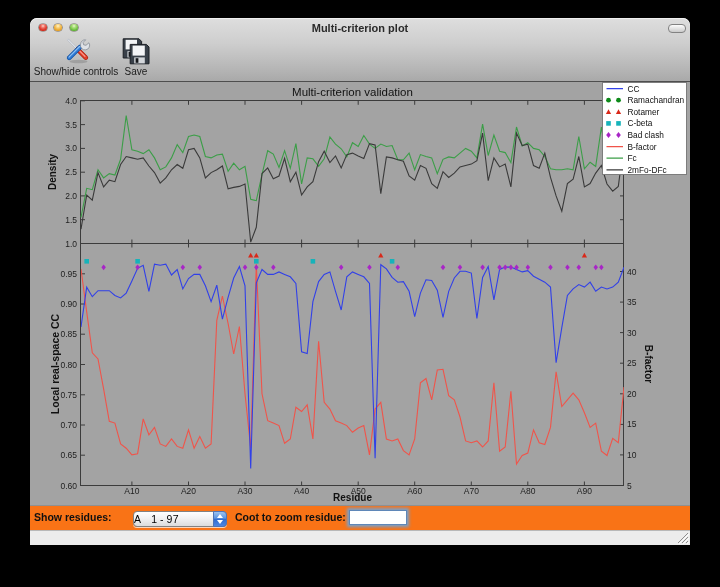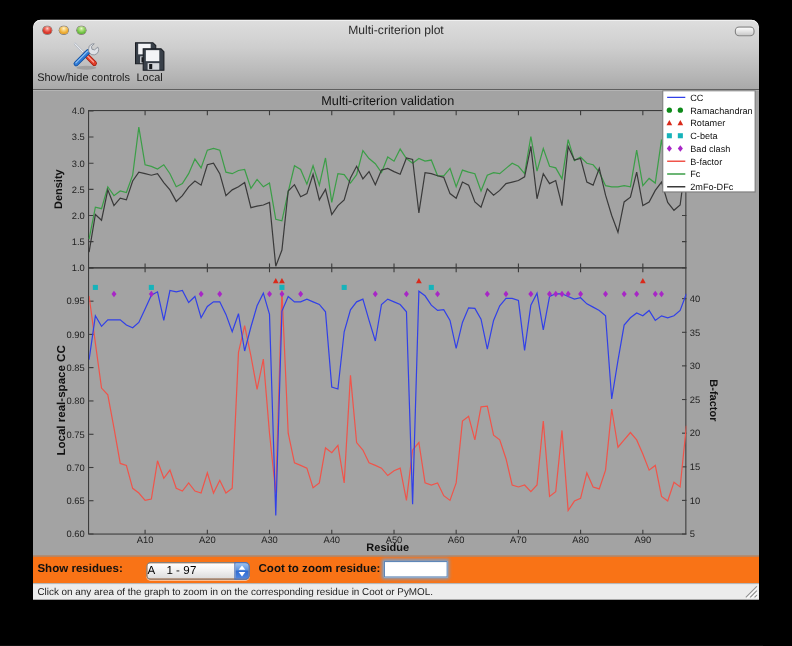--- a/index.html
+++ b/index.html
@@ -3,21 +3,21 @@
 html,body{margin:0;padding:0;width:720px;height:587px;background:#000;overflow:hidden;
 font-family:"Liberation Sans",sans-serif;-webkit-font-smoothing:antialiased}
 #win{position:absolute;left:30px;top:18px;width:660px;height:527px;border-radius:7px 7px 0 0;overflow:hidden;background:#fff}
 #tbar{position:absolute;left:0;top:0;width:660px;height:63px;
 background:linear-gradient(to bottom,#dedede 0,#cecece 40%,#b6b6b6 80%,#a9a9a9 100%);
 border-bottom:1px solid #4e4e4e;border-radius:7px 7px 0 0;box-shadow:inset 0 1px 0 rgba(255,255,255,.55)}
 .tl{position:absolute;top:5.7px;width:7.8px;height:7.8px;border-radius:50%;box-shadow:0 0 0 0.6px rgba(50,35,25,.6)}
 #tl-r{left:8.8px;background:radial-gradient(circle at 50% 28%,#ffd5cf 0%,#f2887c 22%,#e2463a 50%,#ce2819 78%,#a01508 100%)}
 #tl-y{left:24.2px;background:radial-gradient(circle at 50% 28%,#fff3cf 0%,#fad98a 22%,#f0b23e 55%,#e09a20 80%,#a66a06 100%)}
 #tl-g{left:40.4px;background:radial-gradient(circle at 50% 28%,#eafad2 0%,#b7e388 22%,#7cc94e 55%,#56ab2c 80%,#2d7a0c 100%)}
-#wtitle{position:absolute;left:0;top:4px;width:660px;text-align:center;font-size:11px;font-weight:normal;color:#2a2a2a;letter-spacing:0}
+#wtitle{position:absolute;left:0;top:4px;width:660px;text-align:center;font-size:11px;font-weight:bold;color:#2a2a2a;letter-spacing:0}
 #pill{position:absolute;left:638px;top:5.5px;width:15.5px;height:7.5px;border-radius:4px;border:1px solid #828282;
 background:linear-gradient(to bottom,#fdfdfd,#cacaca)}
 .tlabel{position:absolute;top:47.5px;font-size:10px;color:#1c1c1c;text-align:center}
 #content{position:absolute;left:0;top:64px;width:660px;height:501px;background:#a3a3a3}
 #ctrl{position:absolute;left:0;top:487px;width:660px;height:25px;background:#f97316;border-top:1px solid #909090;box-sizing:border-box}
 #status{position:absolute;left:0;top:512px;width:660px;height:15px;background:#ececec;border-top:1px solid #b8b8b8;box-sizing:border-box}
 .clabel{position:absolute;font-size:10.5px;font-weight:bold;color:#111;top:5px}
 #combo{position:absolute;left:103px;top:4.5px;width:92px;height:14px;border:1px solid #828282;border-radius:4px;
 background:linear-gradient(to bottom,#ffffff 0,#f2f2f2 45%,#dcdcdc 100%);box-shadow:0 1px 0 rgba(255,255,255,.7)}
 #combo .txt{position:absolute;left:0;top:1px;font-size:10.5px;color:#000;letter-spacing:0.4px}
@@ -57,21 +57,21 @@
 <rect x="6.6" y="15" width="2.4" height="4.8" fill="#15171b"></rect>
 </g>
 <g>
 <path d="M8.2 7.4 h16.2 l2.6 2.6 v16.8 h-18.8 z" fill="#394049" stroke="#1b1e24" stroke-width="1"></path>
 <rect x="10.6" y="8.6" width="12.2" height="10" fill="#f3f4f6"></rect>
 <rect x="12.2" y="20.4" width="10.6" height="6" fill="#d4d7db"></rect>
 <rect x="13.6" y="21.2" width="2.8" height="4.6" fill="#15171b"></rect>
 </g>
 </svg>
   <div class="tlabel" style="left:-14px;width:120px">Show/hide controls</div>
-  <div class="tlabel" style="left:76px;width:60px">Local</div>
+  <div class="tlabel" style="left:76px;width:60px">Save</div>
  </div>
  <div id="content">
 <svg width="660" height="423" viewBox="0 0 660 423" style="position:absolute;left:0;top:0">
 <defs>
           <clipPath id="cb">
             <rect x="51.0" y="161.5" width="543.0" height="242.0"></rect>
           </clipPath>
         </defs>
 <text x="322.5" y="13.5" font-size="11.5" fill="#111" text-anchor="middle">Multi-criterion validation</text>
 <rect x="50.5" y="18.5" width="543" height="143" fill="none" stroke="#3c3c3c" stroke-width="1"></rect>
@@ -237,21 +237,20 @@
         <span class="txt">A&nbsp;&nbsp;&nbsp;1 - 97</span>
         <div id="stepper">
           <div class="up"></div>
           <div class="dn"></div>
         </div>
       </div>
   <div class="clabel" style="left:205px">Coot to zoom residue:</div>
   <div id="zoominput"></div>
  </div>
  <div id="status">
-  <div id="stext">Click on any area of the graph to zoom in on the corresponding residue in Coot or PyMOL.</div>
   <svg id="grip" width="13" height="13">
         <g stroke="#8e8e8e" stroke-width="1">
           <line x1="12" y1="2" x2="2" y2="12"></line>
           <line x1="12" y1="6" x2="6" y2="12"></line>
           <line x1="12" y1="10" x2="10" y2="12"></line>
         </g>
         <g stroke="#fdfdfd" stroke-width="1">
           <line x1="13" y1="3" x2="3" y2="13"></line>
           <line x1="13" y1="7" x2="7" y2="13"></line>
           <line x1="13" y1="11" x2="11" y2="13"></line>

